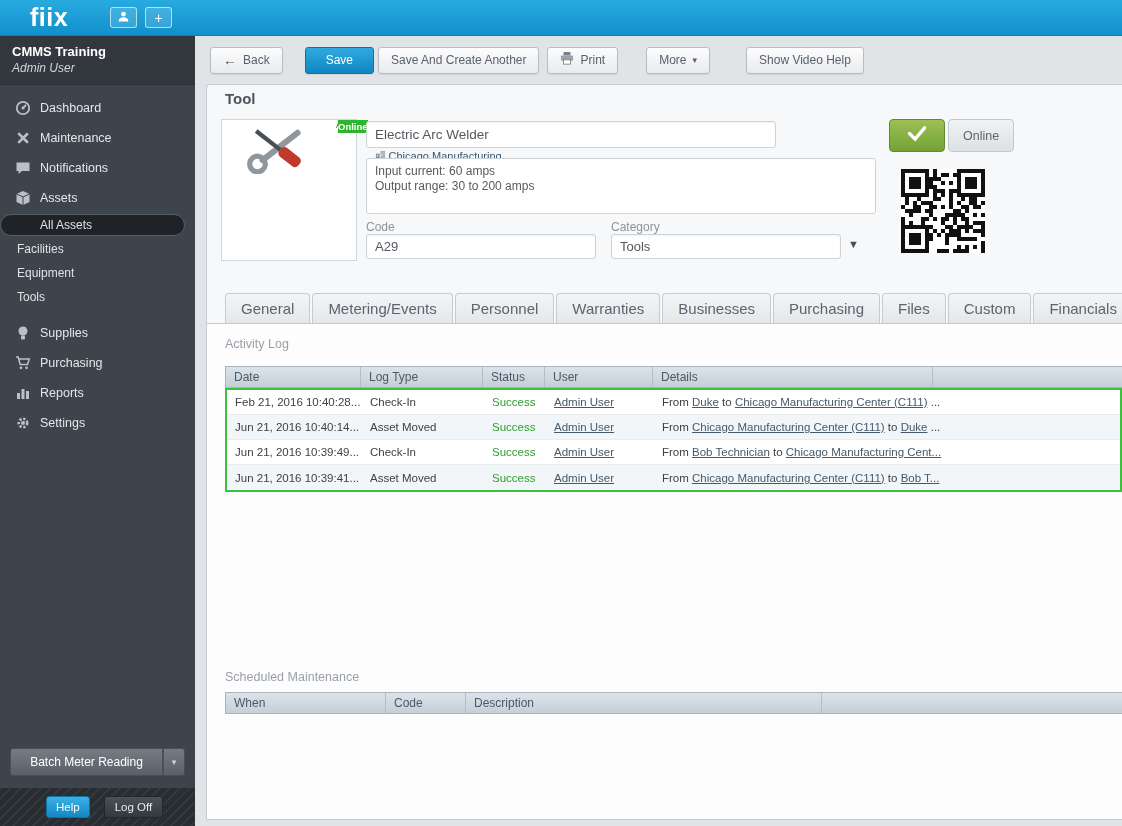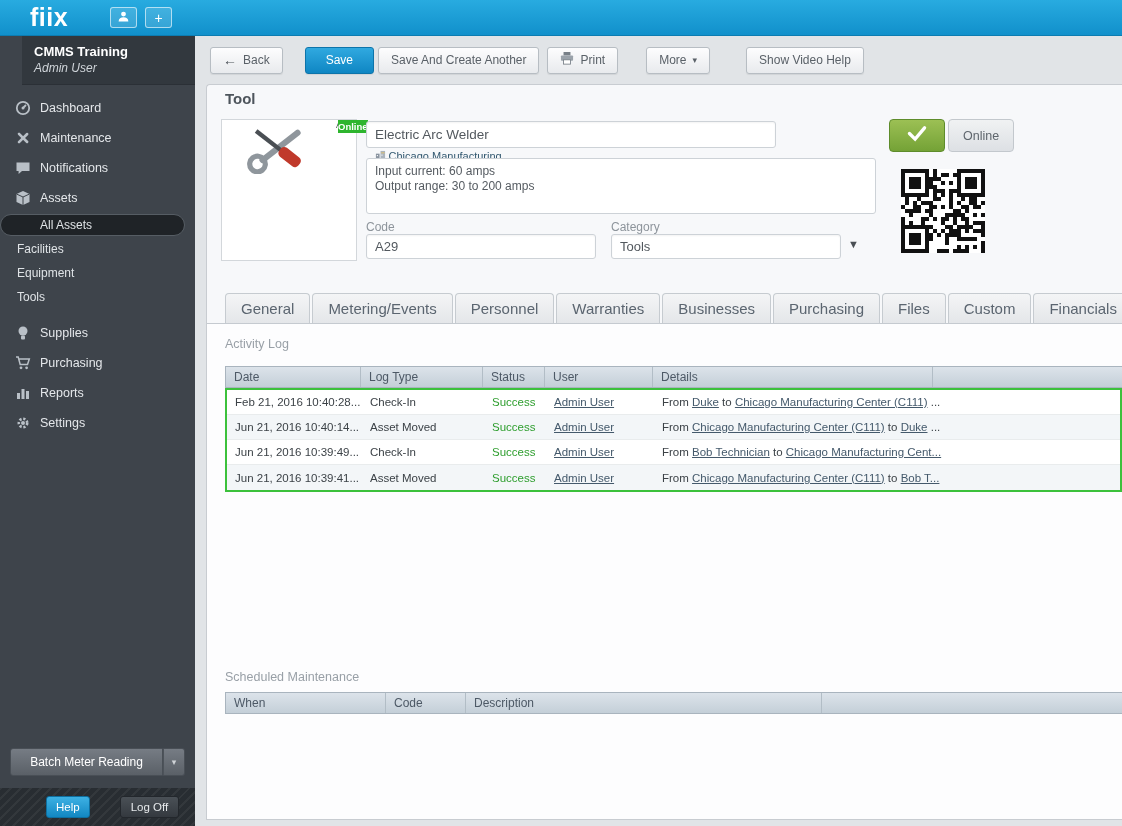--- a/index.html
+++ b/index.html
@@ -13,42 +13,42 @@
   .logo { color:#fff; font-size:25px; font-weight:bold; margin-left:30px; letter-spacing:.5px; }
   .topbar-btn { width:27px; height:21px; border:1px solid rgba(255,255,255,.6);
                 background:rgba(255,255,255,.14); border-radius:3px; color:#fff;
                 display:flex; align-items:center; justify-content:center; font-size:14px; cursor:pointer; }
   .topbar-btn.first { margin-left:42px; }
   .topbar-btn + .topbar-btn { margin-left:8px; }
 
   
   .sidebar { position:absolute; top:36px; left:0; width:195px; height:790px;
              background:#3e444b; display:flex; flex-direction:column; }
-  .sb-head { background:#32383e; padding:8px 12px 9px; border-bottom:1px solid #2b3036;margin-left:22px; }
+  .sb-head { background:#32383e; padding:8px 12px 9px; border-bottom:1px solid #2b3036; }
   .sb-org  { color:#fff; font-size:13px; font-weight:bold; }
   .sb-user { color:#cfd4d9; font-size:12px; font-style:italic; margin-top:2px; }
   .nav { padding-top:8px; }
   .nav-item { display:flex; align-items:center; height:30px; padding-left:14px;
               color:#e4e7ea; font-size:12.5px; cursor:pointer; }
   .nav-icon { width:17px; height:17px; margin-right:9px; display:flex; align-items:center; justify-content:center; }
   .nav-item.child { height:24px; padding-left:17px; font-size:12px; color:#dfe3e6; }
   .nav-item.child.selected { background:#1f2327; border:1px solid #565d64; border-radius:11px;
                              margin:1px 10px 1px 0; height:22px; padding-left:39px; }
   .nav-item.child + .nav-item:not(.child) { margin-top:9px; }
   .sb-spacer { flex:1; }
   .batch-row { display:flex; margin:0 10px 12px; }
   .batch-btn { flex:1; height:28px; background:linear-gradient(#767c84,#5a6067);
                border:1px solid #494f56; border-radius:3px 0 0 3px; color:#fff; font-size:12px;
                display:flex; align-items:center; justify-content:center; cursor:pointer; }
   .batch-dd  { width:22px; height:28px; background:linear-gradient(#767c84,#5a6067);
                border:1px solid #494f56; border-left:1px solid #4d535a; border-radius:0 3px 3px 0;
                color:#cfd3d7; display:flex; align-items:center; justify-content:center; font-size:9px; cursor:pointer; }
   .sb-bottom { height:38px;
                background:repeating-linear-gradient(135deg, rgba(255,255,255,.05) 0 2px, transparent 2px 7px), #282d32;
-               display:flex; align-items:center; padding-left:46px; gap:30px; }
+               display:flex; align-items:center; padding-left:46px; gap:14px; }
   .help-btn { height:22px; background:linear-gradient(#3db1e4,#1287c2); border:1px solid #0e6fa0;
               border-radius:3px; color:#fff; font-size:11.5px; padding:0 9px; display:flex; align-items:center; cursor:pointer; }
   .logoff-btn { height:22px; background:linear-gradient(#4a5056,#34393f); border:1px solid #23272c;
                 border-radius:3px; color:#e6e9eb; font-size:11.5px; padding:0 10px; display:flex; align-items:center; cursor:pointer; }
 
   
   .main { position:absolute; left:195px; top:36px; width:927px; height:790px; }
   .toolbar { position:absolute; top:10px; left:15px; height:28px; display:flex; align-items:center; }
   .btn { height:27px; display:flex; align-items:center; gap:6px; padding:0 12px;
          background:linear-gradient(#fdfdfe,#e8eaed); border:1px solid #b7bdc3; border-radius:3px;

